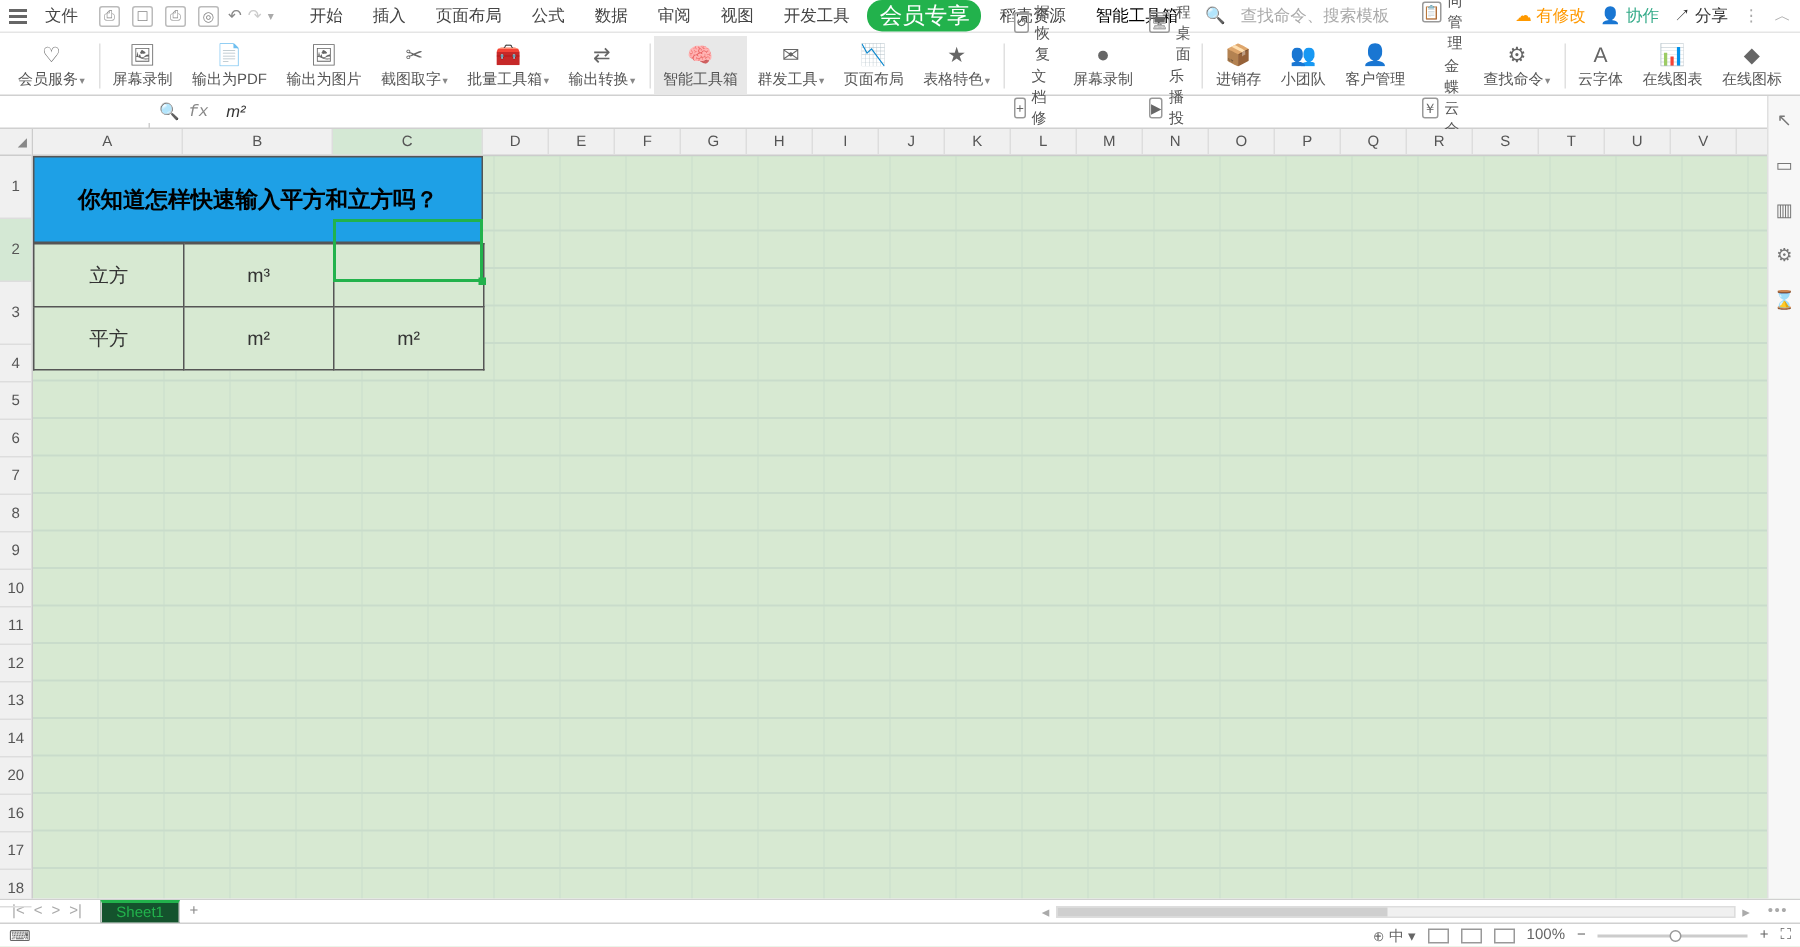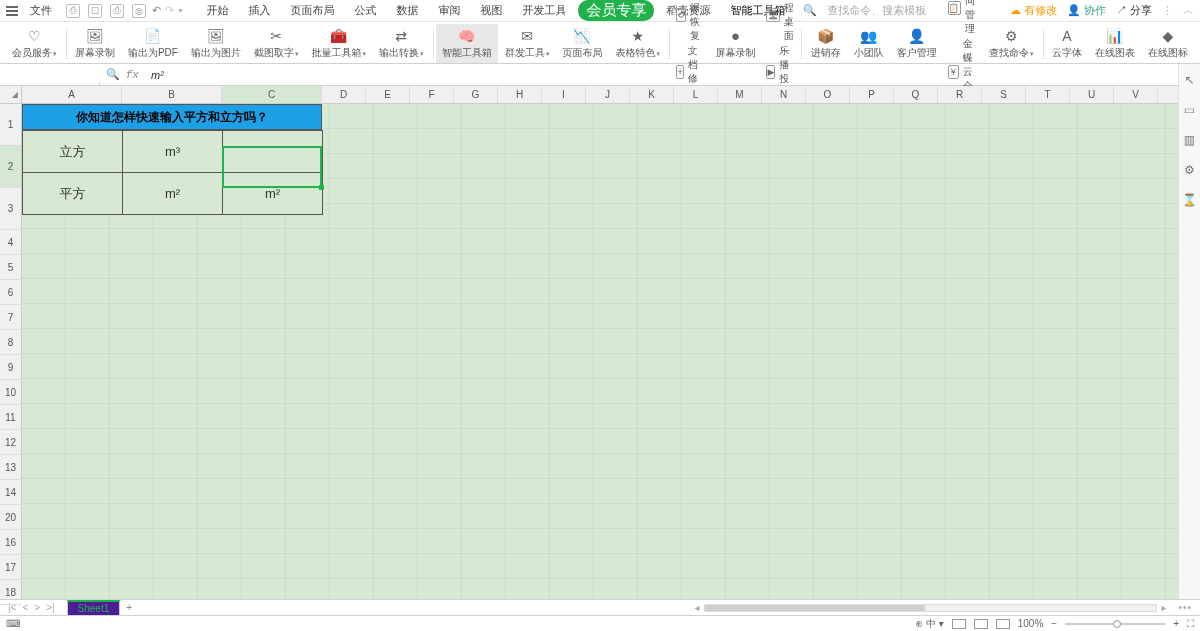--- a/index.html
+++ b/index.html
@@ -52,34 +52,34 @@
     .col-hdrs { height:18px; display:flex; background:#f0f0f0; border-bottom:1px solid #ccc; }
     .col-hdr { border-right:1px solid #ddd; display:flex; align-items:center; justify-content:center; font-size:10px; color:#555; }
     .cw-a { width:100px; } .cw-b{width:100px;} .cw-c{width:100px;} .cw-n{width:44px;}
     .col-hdr.sel { background:#d4e8d4; }
     .cells-bg { position:absolute; top:18px; left:0; right:0; bottom:0; background:#d7e9d2; }
     .grid-lines { position:absolute; top:18px; left:0; right:0; bottom:0;
       background-image: linear-gradient(#c9dccb 1px, transparent 1px), linear-gradient(90deg,#c9dccb 1px, transparent 1px);
       background-size: 44px 25px; background-position: -1px -1px; }
     .cell-overlay { position:absolute; top:18px; left:0; }
     .row1 { display:flex; }
-    .merged-title { width:300px; height:26px; background:#1ea0e6; border:1px solid #555; display:flex; align-items:center; justify-content:center; font-size:12px; font-weight:bold; color:#000; }
+    .merged-title { width:300px; height:58px; background:#1ea0e6; border:1px solid #555; display:flex; align-items:center; justify-content:center; font-size:15px; font-weight:bold; color:#000; }
     .datagrid { border-collapse:collapse; }
     .datagrid td { border:1px solid #555; width:100px; height:42px; text-align:center; font-size:13px; background:#d7e9d2; }
     .active-cell { position:absolute; border:2px solid #22b24c; pointer-events:none; }
     .fill-handle { position:absolute; width:5px; height:5px; background:#22b24c; }
 
     
     .right-bar { position:absolute; top:64px; right:0; width:22px; height: calc(100% - 64px - 32px); background:#f7f7f7; border-left:1px solid #e0e0e0; display:flex; flex-direction:column; align-items:center; gap:14px; padding-top:8px; }
     .rb-btn { width:16px; height:16px; display:flex; align-items:center; justify-content:center; font-size:12px; color:#777; }
 
     
     .sheet-tabs { height:16px; border-top:1px solid #d0d0d0; display:flex; align-items:center; font-size:10px; }
     .sheet-nav { display:flex; gap:6px; padding:0 8px; color:#aaa; }
-    .sheet-tab { padding:1px 10px; border:1px solid #ccc; border-bottom:none; border-top:2px solid #22b24c; background:#4c1d95; color:#22b24c; margin-left:4px;}
+    .sheet-tab { padding:1px 10px; border:1px solid #ccc; border-bottom:none; border-top:2px solid #22b24c; background:#14532d; color:#22b24c; margin-left:4px;}
     .sheet-add { margin-left:6px; color:#888; }
     .hscroll { margin-left:auto; width:480px; height:10px; display:flex; align-items:center; }
     .hscroll-track{ flex:1; height:8px; background:#f0f0f0; border:1px solid #ddd; position:relative;}
     .hscroll-thumb{ position:absolute; left:0; width:220px; top:0; bottom:0; background:#cfcfcf;}
 
     
     .status-bar { height:16px; border-top:1px solid #d0d0d0; display:flex; align-items:center; padding:0 6px; font-size:10px; color:#666; gap:8px; }
     .status-right { margin-left:auto; display:flex; align-items:center; gap:8px; }
     .view-ic { width:14px; height:10px; border:1px solid #999; }
     .zoom-track { width:100px; height:2px; background:#ccc; position:relative; }

